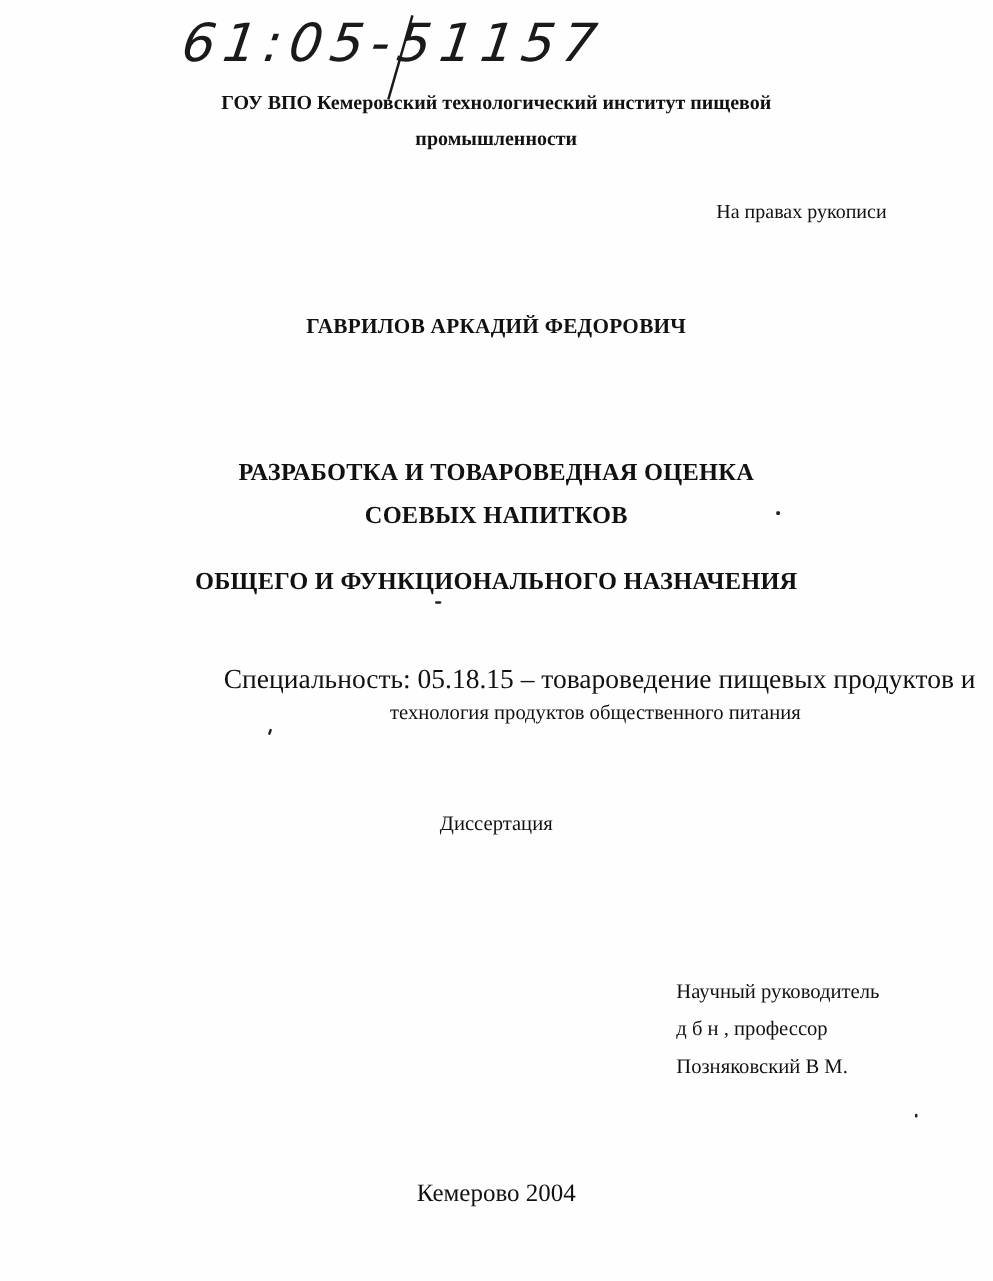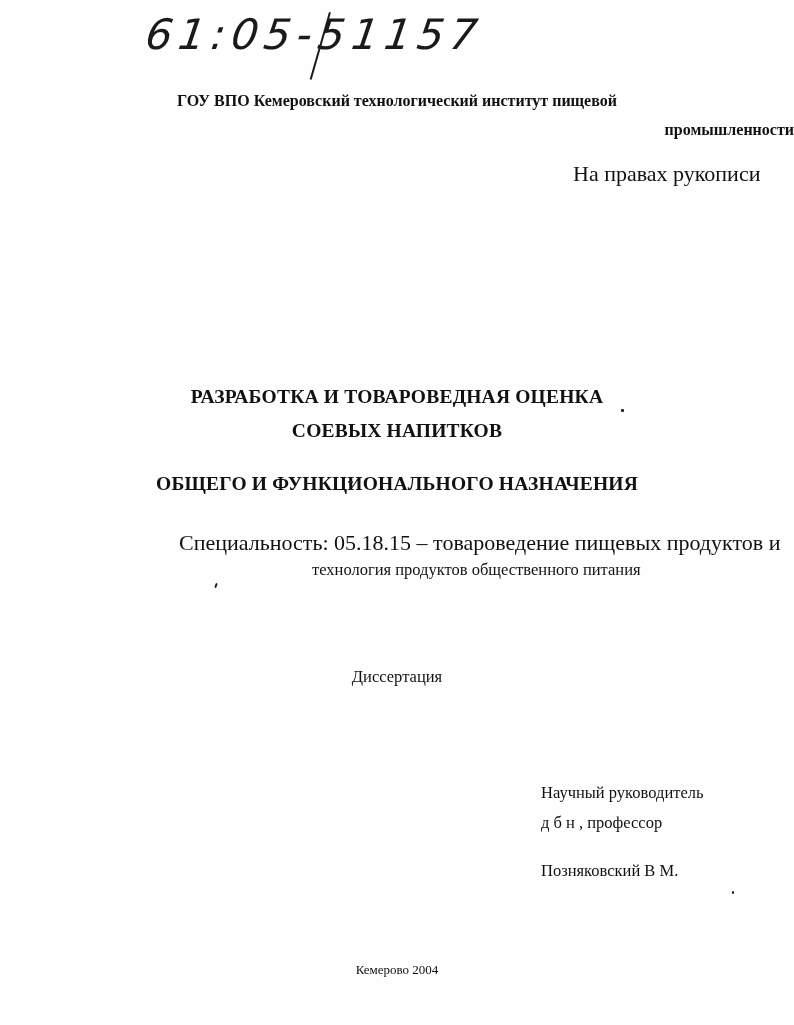--- a/index.html
+++ b/index.html
@@ -41,37 +41,36 @@
     position: absolute;
     left: 329px;
     top: 12px;
     width: 2px;
     height: 70px;
     background: #1a1a1a;
     transform: rotate(16deg);
     transform-origin: top left;
   }
 
-  .center { left: 0; width: 794px; text-align: center; margin-top: 18px; }
+  .center { left: 0; width: 794px; text-align: center; }
 
   .institution {
     top: 74px;
     font-weight: bold;
     font-size: 16px;
   }
   .institution-2 {
     top: 103px;
     font-weight: bold;
     font-size: 16px;
-    text-align: right;
   }
   .rights {
     left: 573px;
     top: 161px;
-    font-size: 22px;
+    font-size: 16px;
   }
   .author {
     top: 251px;
     font-weight: bold;
     font-size: 17px;
     letter-spacing: 0.2px;
   }
   .title-line {
     font-weight: bold;
     font-size: 19.5px;
@@ -99,25 +98,25 @@
     top: 679px;
     font-size: 16.5px;
   }
   .sup {
     left: 541px;
     font-size: 16.5px;
     margin-top: 16px;
   }
   .sup-1 { top: 767px; }
   .sup-2 { top: 797px; }
-  .sup-3 { top: 845px; }
+  .sup-3 { top: 827px; }
 
   .city-year {
     top: 944px;
-    font-size: 13px;
+    font-size: 20px;
   }
 
   
   .speck {
     position: absolute;
     background: #222;
     border-radius: 1px;
   }
 </style>
 </head>
@@ -127,20 +126,21 @@
 
   <div class="abs handwritten">61:05-5</div>
   <div class="hw-slash"></div>
   <div class="abs handwritten" style="left:352px;">1157</div>
 
   <div class="abs center institution">ГОУ ВПО Кемеровский технологический институт пищевой</div>
   <div class="abs center institution-2">промышленности</div>
 
   <div class="abs rights">На правах рукописи</div>
 
+  <div class="abs center author">ГАВРИЛОВ АРКАДИЙ ФЕДОРОВИЧ</div>
 
   <div class="abs center title-line t1">РАЗРАБОТКА И ТОВАРОВЕДНАЯ ОЦЕНКА</div>
   <div class="abs center title-line t2">СОЕВЫХ НАПИТКОВ</div>
   <div class="abs center title-line t3">ОБЩЕГО И ФУНКЦИОНАЛЬНОГО НАЗНАЧЕНИЯ</div>
 
   <div class="abs spec-1">Специальность: 05.18.15 – товароведение пищевых продуктов и</div>
   <div class="abs spec-2">технология продуктов общественного питания</div>
 
   <div class="abs center diss-1">Диссертация</div>
 

